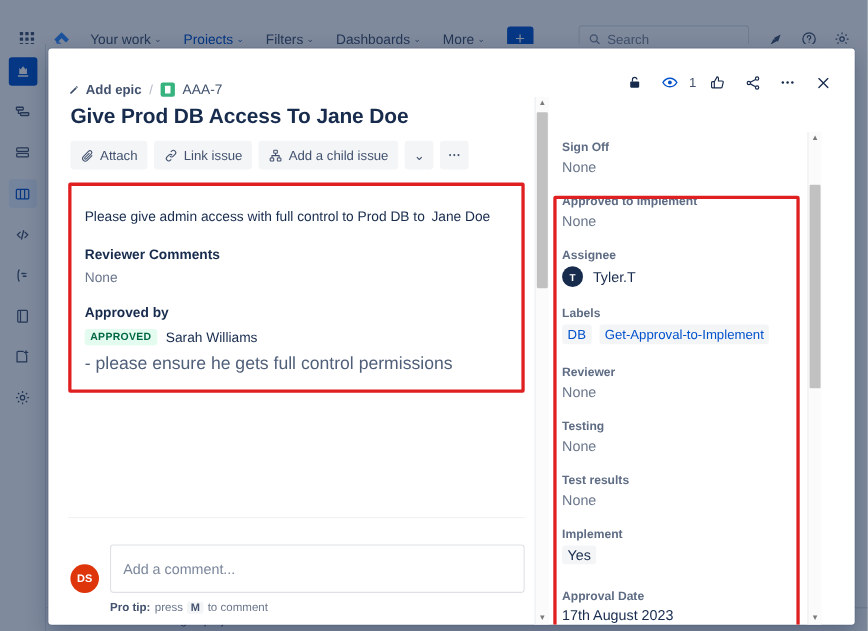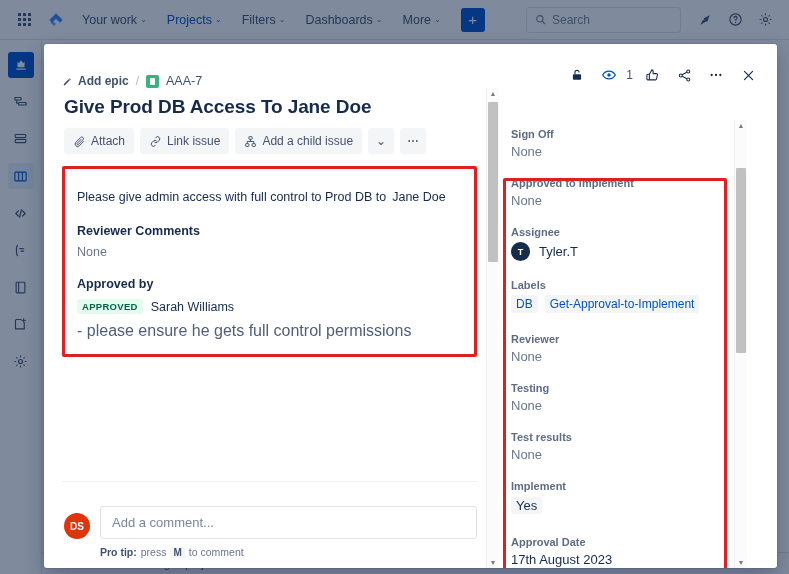--- a/index.html
+++ b/index.html
@@ -9,21 +9,21 @@
     overflow: hidden;
     font-family: "Liberation Sans", sans-serif;
     background: #ffffff;
   }
   #app { position: relative; width: 789px; height: 574px; overflow: hidden; background:#fff; }
 
   
   .bg-layer { position:absolute; inset:0; }
 
   .topnav {
-    position:absolute; top:0; left:0; width:789px; height:40px;
+    position:absolute; top:16px; left:0; width:789px; height:40px;
     background:#ffffff; border-bottom:1px solid #dfe1e6;
     display:flex; align-items:center; padding:0 10px; gap:4px;
   }
   .nav-icon-btn {
     width:28px; height:28px; display:flex; align-items:center; justify-content:center;
     border-radius:3px; color:#42526e;
   }
   .grid-icon { display:grid; grid-template-columns:repeat(3,3px); grid-gap:2px; }
   .grid-icon i { width:3px; height:3px; background:#42526e; display:block; border-radius:.5px;}
   .jira-logo { color:#2684ff; font-size:17px; line-height:1; }
@@ -121,21 +121,21 @@
   .approver { font-size:12.5px; color:#172b4d; }
   .approver-note { font-size:16px; color:#505f79; }
 
   .comment-area { margin-top:auto; padding:12px 0 10px 2px; border-top:1px solid #f0f1f3; }
   .comment-row { display:flex; align-items:flex-end; gap:10px; }
   .avatar-ds {
     width:26px; height:26px; border-radius:50%; background:#de350b; color:#fff;
     font-size:10px; font-weight:700; display:flex; align-items:center; justify-content:center; flex:none;
   }
   .comment-input {
-    flex:1; height:33px; border:1px solid #dfe1e6; border-radius:3px; background:#fff;
+    flex:1; height:44px; border:1px solid #dfe1e6; border-radius:3px; background:#fff;
     display:flex; align-items:center; padding:0 11px; font-size:13px; color:#7a869a;margin-top:12px;
   }
   .protip { font-size:10.5px; color:#6b778c; margin:7px 0 0 36px; display:flex; align-items:center; gap:4px;}
   .protip b { color:#42526e; }
   .kbd { background:#f4f5f7; border-radius:2px; padding:0 3px; font-weight:700; color:#42526e; font-size:10px;}
 
   
   .col-right { width:248px; position:relative; overflow:hidden; padding:8px 14px 0 12px;margin-top:32px;}
   .fld { margin-bottom:13px; }
   .fld-label { font-size:11px; color:#5e6c84; font-weight:600; margin-bottom:4px; }

